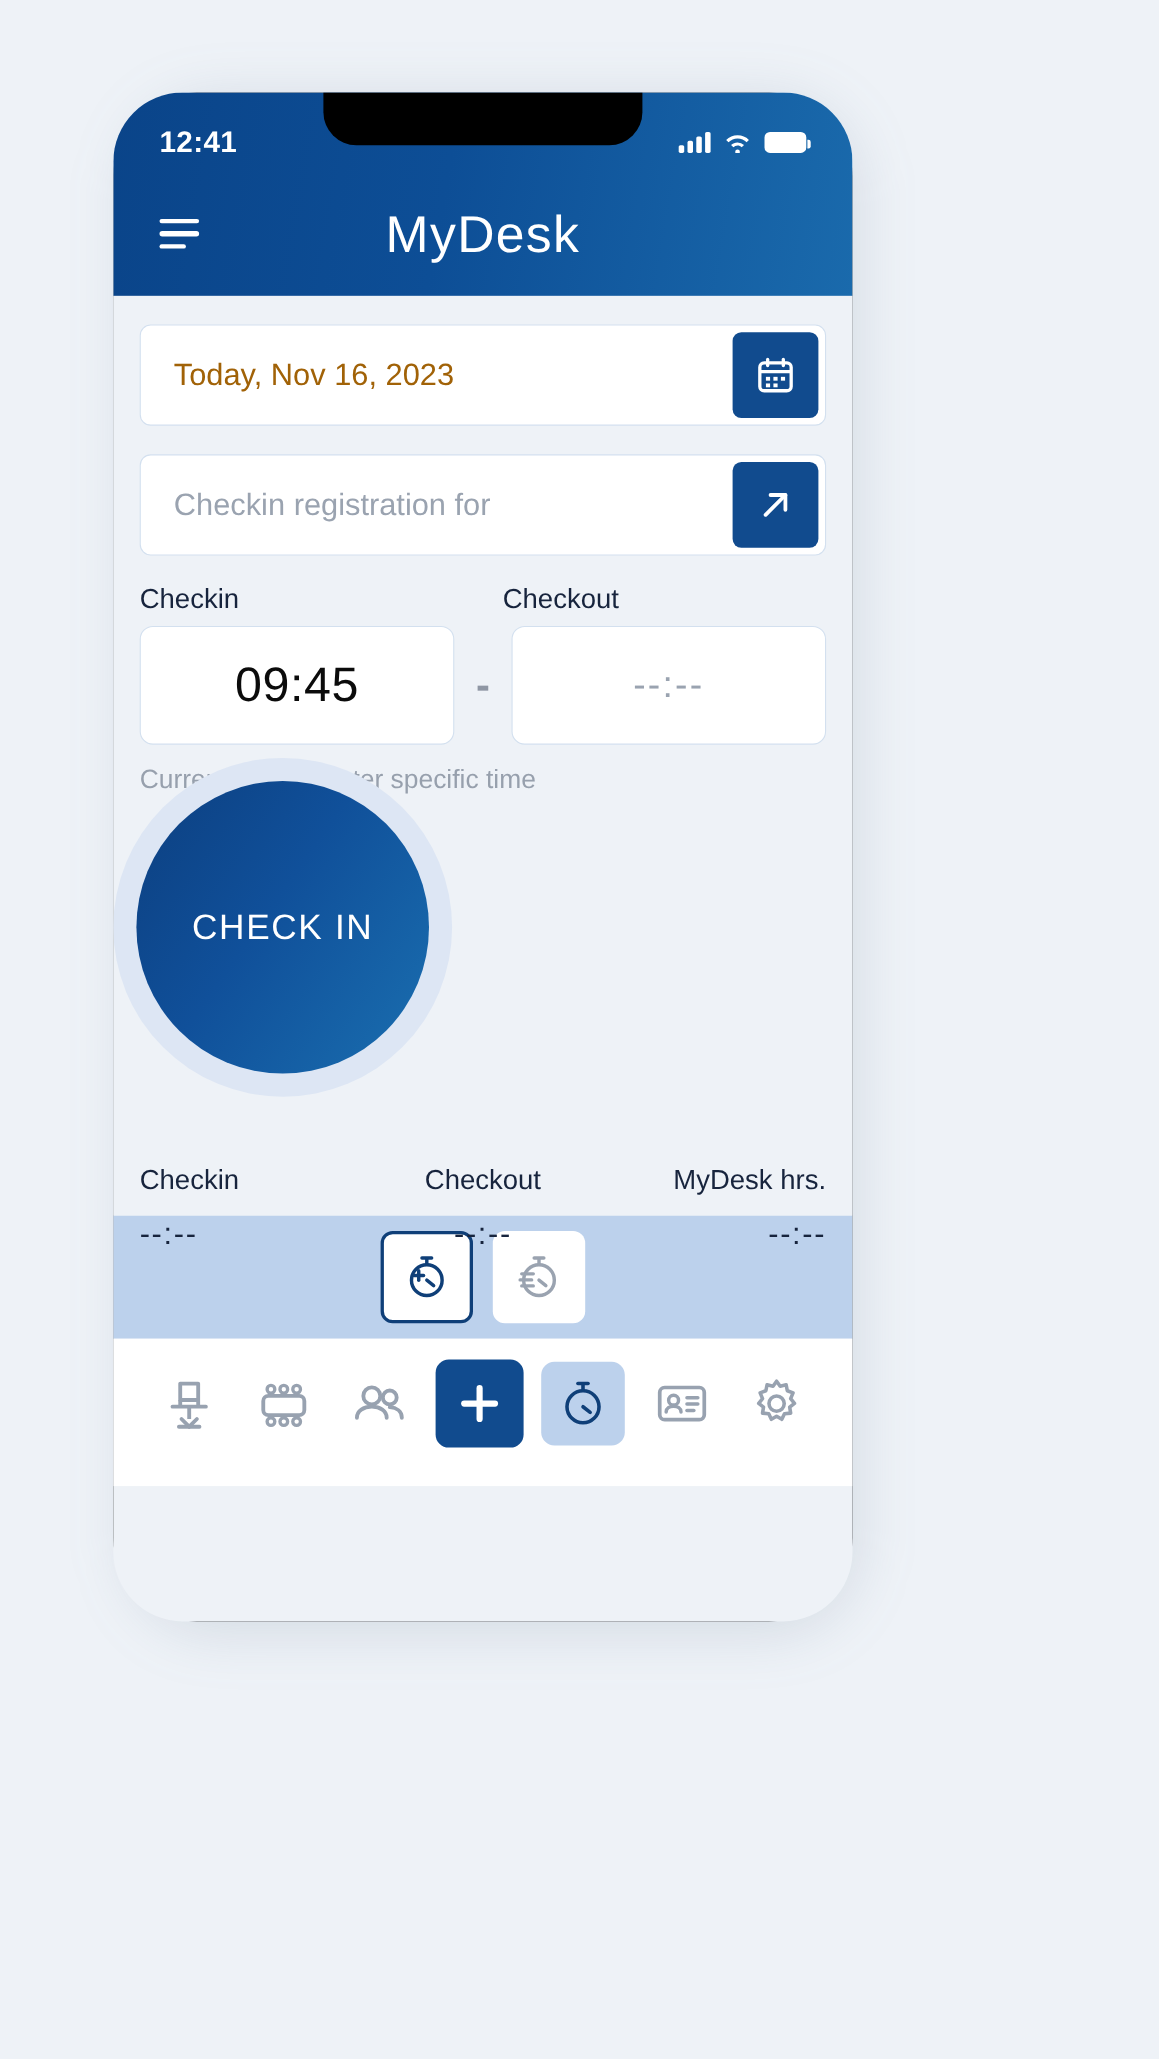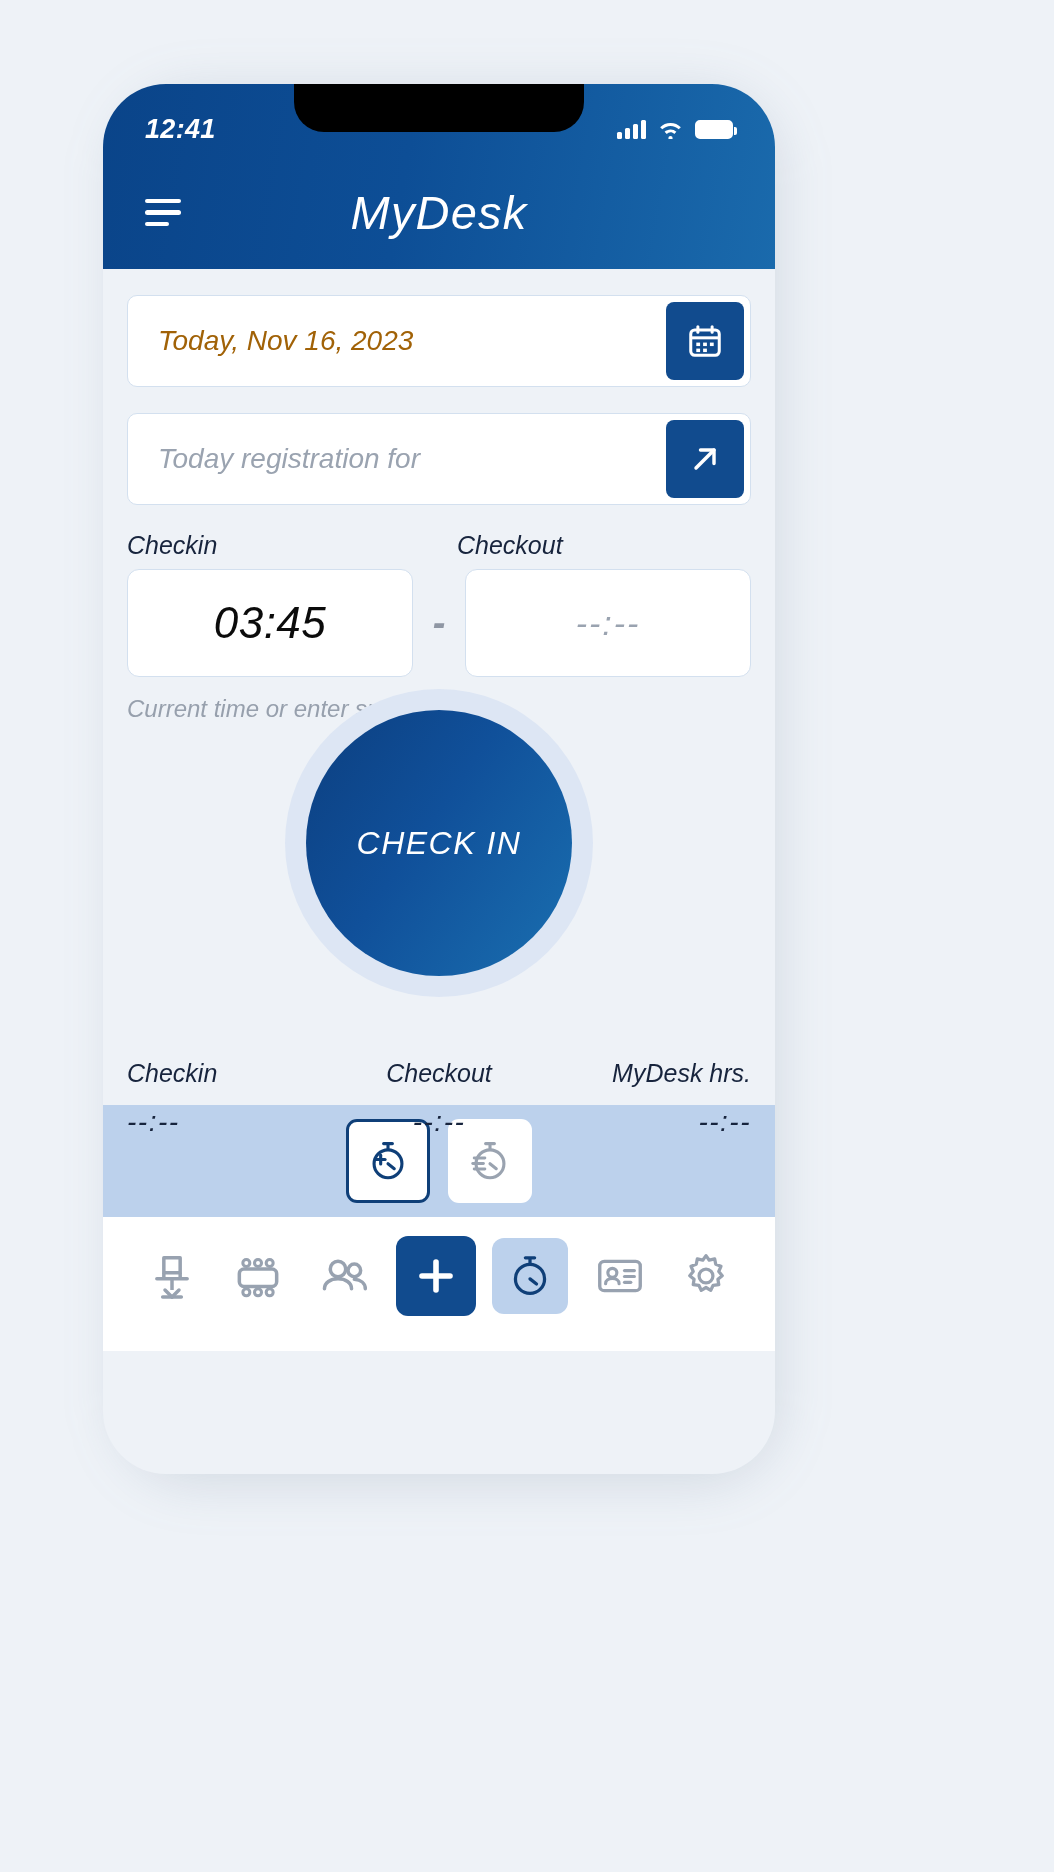--- a/index.html
+++ b/index.html
@@ -24,21 +24,20 @@
   }
   .phone {
     position: absolute;
     left: 103px;
     top: 84px;
     width: 672px;
     height: 1390px;
     background: #000;
     border-radius: 76px;
     padding: 0;
-    font-style: italic;
   }
   .screen {
     position: relative;
     width: 100%;
     height: 100%;
     background: #eef2f7;
     border-radius: 63px;
     overflow: hidden;
   }
 
@@ -211,21 +210,20 @@
     font-size: 24px;
     color: #97a0ad;
   }
 
   
   .circle-wrap {
     position: absolute;
     left: 0; right: 0;
     top: 420px;
     display: flex;
-    justify-content: center;
   }
   .ring {
     width: 308px; height: 308px;
     border-radius: 50%;
     background: #dde6f4;
     display: flex;
     align-items: center;
     justify-content: center;
   }
   .circle-btn {
@@ -367,36 +365,36 @@
             <rect x="6.5" y="13" width="2.4" height="2.2" fill="#fff"></rect>
             <rect x="10.8" y="13" width="2.4" height="2.2" fill="#fff"></rect>
             <rect x="15.1" y="13" width="2.4" height="2.2" fill="#fff"></rect>
             <rect x="6.5" y="16.8" width="2.4" height="2.2" fill="#fff"></rect>
             <rect x="10.8" y="16.8" width="2.4" height="2.2" fill="#fff"></rect>
           </svg>
         </div>
       </div>
 
       <div class="field-card">
-        <span class="ph">Today registration for</span>
+        <span class="ph">Checkin registration for</span>
         <div class="icon-btn">
           <svg width="36" height="36" viewBox="0 0 24 24">
             <line x1="6" y1="18" x2="18" y2="6" stroke="#fff" stroke-width="2.3" stroke-linecap="round"></line>
             <polyline points="9,6 18,6 18,15" fill="none" stroke="#fff" stroke-width="2.3" stroke-linecap="round" stroke-linejoin="round"></polyline>
           </svg>
         </div>
       </div>
 
       <div class="time-labels">
         <div class="lbl first">Checkin</div>
         <div class="lbl">Checkout</div>
       </div>
 
       <div class="time-row">
-        <div class="time-box">03:45</div>
+        <div class="time-box">09:45</div>
         <div class="dash">-</div>
         <div class="time-box empty">--:--</div>
       </div>
 
       <div class="helper">Current time or enter specific time</div>
 
       <div class="circle-wrap">
         <div class="ring">
           <div class="circle-btn">CHECK IN</div>
         </div>

